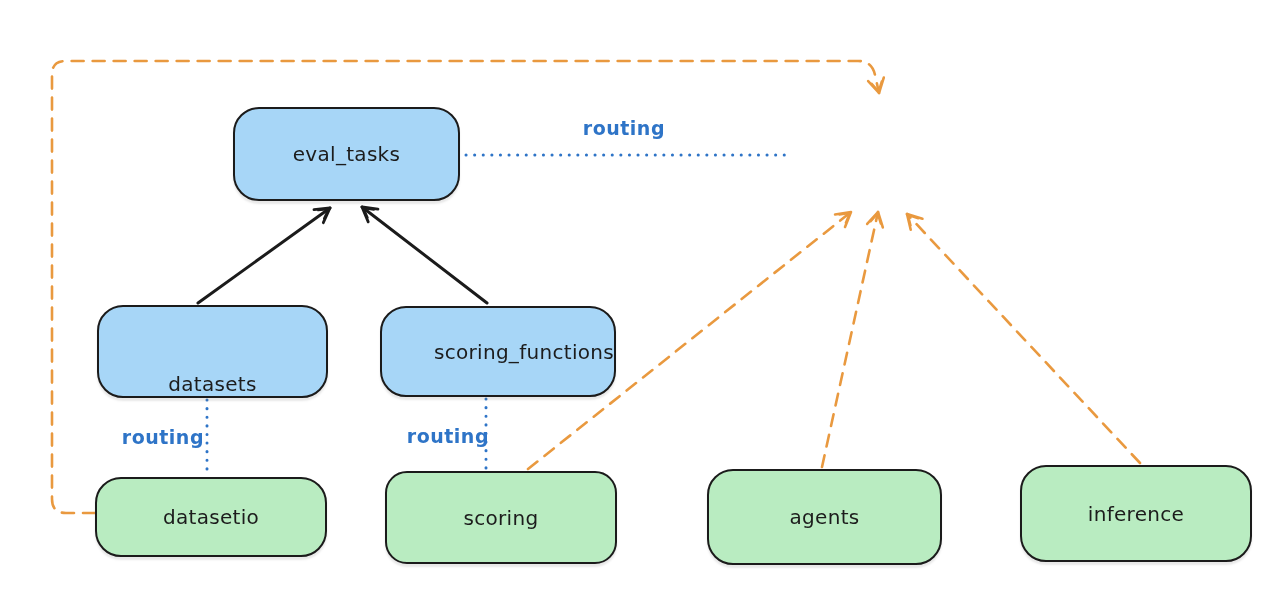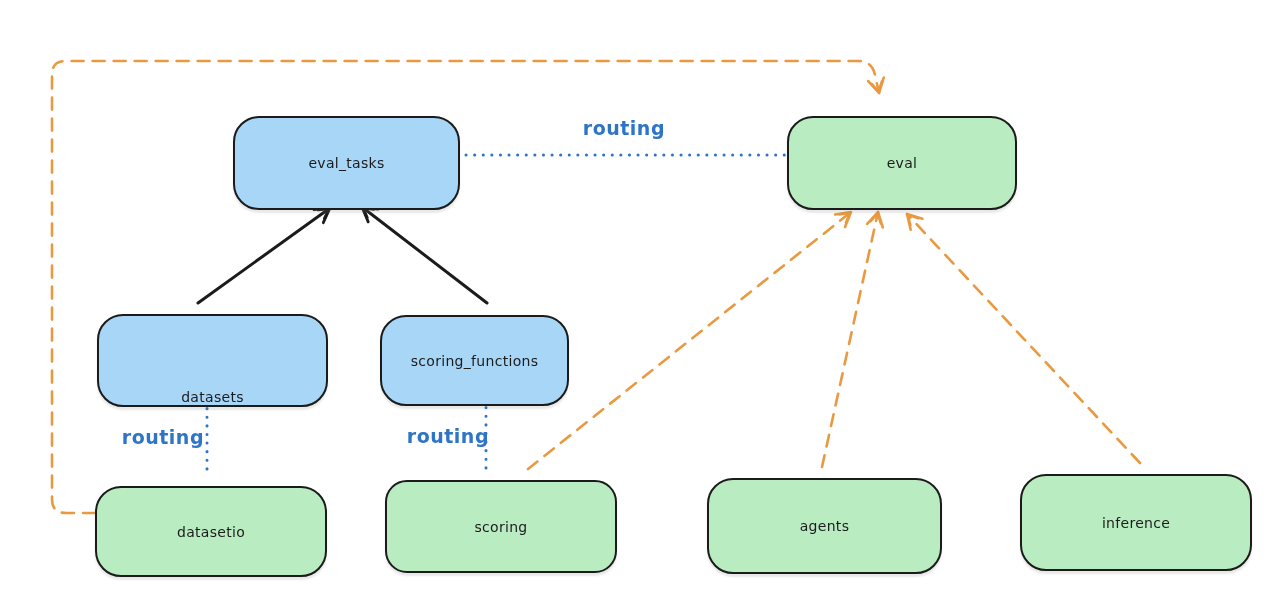--- a/index.html
+++ b/index.html
@@ -10,33 +10,32 @@
     font-family:"DejaVu Sans","Liberation Sans",sans-serif;
     overflow:hidden;
   }
   svg.edges { position:absolute; left:0; top:0; width:1280px; height:596px; }
   .node {
     position:absolute;
     box-sizing:border-box;
     border:2.6px solid #1b1b1b;
     border-radius:26px;
     display:flex; align-items:center; justify-content:center;
-    font-size:14px; color:#1c1c1c;
+    font-size:20px; color:#1c1c1c;
     letter-spacing:0.3px;
     box-shadow:0 3px 2px rgba(130,130,130,0.18);
-    margin-top:9px;
   }
   .node.blue  { background:#a7d6f7; }
   .node.green { background:#b9ecc1; }
 
   .n-eval-tasks        { left:233px; top:107px; width:227px; height:94px; }
   .n-eval              { left:787px; top:107px; width:230px; height:94px; }
   .n-datasets          { left:97px;  top:305px; width:231px; height:93px;align-items:flex-end; }
-  .n-scoring-functions { left:380px; top:306px; width:189px; height:91px; }
-  .n-datasetio         { left:95px;  top:477px; width:232px; height:91px; }
+  .n-scoring-functions { left:380px; top:306px; width:236px; height:91px;justify-content:flex-end; }
+  .n-datasetio         { left:95px;  top:477px; width:232px; height:80px; }
   .n-scoring           { left:385px; top:471px; width:232px; height:93px;border-radius:22px; }
   .n-agents            { left:707px; top:469px; width:235px; height:96px; }
   .n-inference         { left:1020px;top:465px; width:232px; height:97px; }
 
   .edge-label {
     position:absolute;
     color:#2e74c7;
     font-size:19px;
     font-weight:600;
     letter-spacing:0.5px;
@@ -73,23 +72,20 @@
 
     <path d="M95 513 L66 513 Q52 513 52 499 L52 74 Q52 61 66 61 L858 61 Q872 61 875 75 L879 93" fill="none" stroke="#e9993f" stroke-width="2.6" stroke-linecap="round" stroke-dasharray="12 9" marker-end="url(#arrow-orange)"></path>
     <path d="M528 469 L851 212" fill="none" stroke="#e9993f" stroke-width="2.6" stroke-linecap="round" stroke-dasharray="12 9" marker-end="url(#arrow-orange)"></path>
     <path d="M822 467 L878 212" fill="none" stroke="#e9993f" stroke-width="2.6" stroke-linecap="round" stroke-dasharray="12 9" marker-end="url(#arrow-orange)"></path>
     <path d="M1140 463 L907 214" fill="none" stroke="#e9993f" stroke-width="2.6" stroke-linecap="round" stroke-dasharray="12 9" marker-end="url(#arrow-orange)"></path>
   </svg>
 
   <div class="node blue n-eval-tasks">
     <span>eval_tasks</span>
   </div>
-  <div class="node green n-eval">
-    <span>eval</span>
-  </div>
   <div class="node blue n-datasets">
     <span>datasets</span>
   </div>
   <div class="node blue n-scoring-functions">
     <span>scoring_functions</span>
   </div>
   <div class="node green n-datasetio">
     <span>datasetio</span>
   </div>
   <div class="node green n-scoring">

